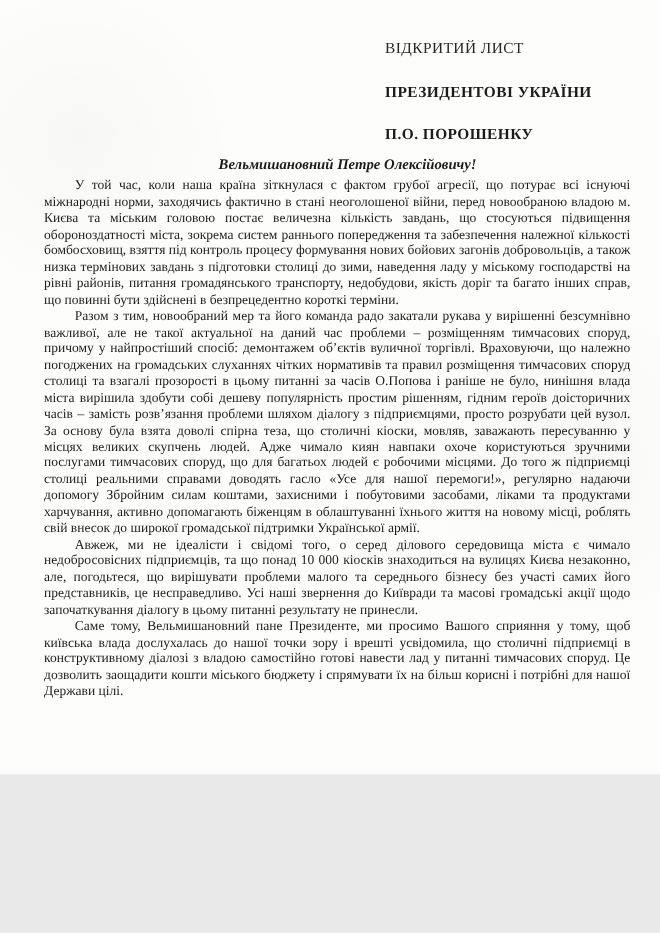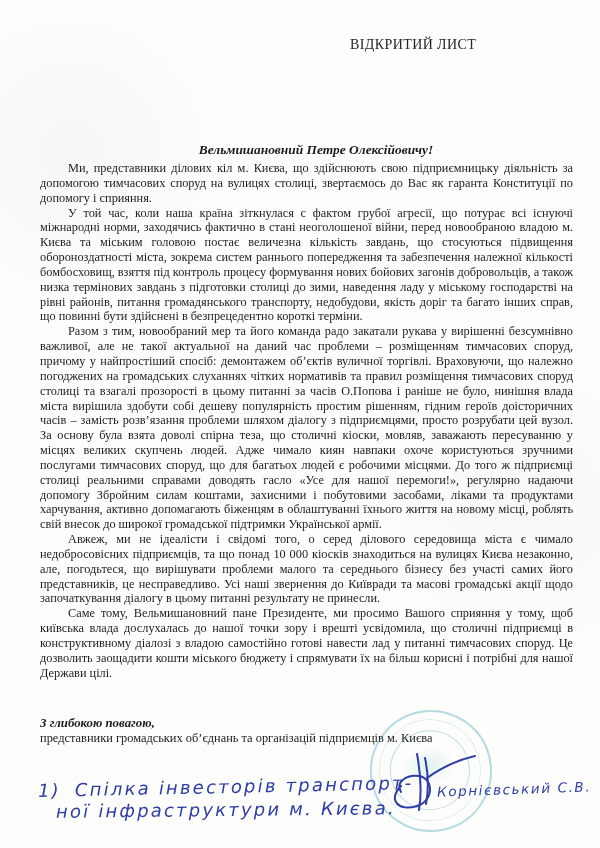--- a/index.html
+++ b/index.html
@@ -1,18 +1,18 @@
 <!DOCTYPE html>
 <html><head>
 <meta charset="utf-8">
 <style>
   html,body{margin:0;padding:0;}
   body{width:600px;height:848px;background:#e9e9e9;font-family:"Liberation Serif", serif;}
   .page{
-    position:relative;width:600px;height:848px;background:#fdfdfc;overflow:hidden;
+    position:relative;width:600px;height:704px;background:#fdfdfc;overflow:hidden;
     color:#1c1c1c;
   }
   
   .page::before{
     content:"";position:absolute;inset:0;
     background:
       radial-gradient(circle at 12% 18%, rgba(0,0,0,0.025), transparent 18%),
       radial-gradient(circle at 88% 60%, rgba(0,0,0,0.02), transparent 22%);
     pointer-events:none;
   }
@@ -62,25 +62,26 @@
   .hw-line2{left:56px;top:799px;font-size:18px;letter-spacing:2.2px;transform:rotate(-0.6deg);}
   .hw-name{left:437px;top:781px;font-size:13.5px;letter-spacing:1.6px;transform:rotate(-2deg);}
   .signature-svg{position:absolute;left:383px;top:748px;}
 </style>
 </head>
 <body>
 
 <div class="page">
 
   <div class="heading-line h1">ВІДКРИТИЙ ЛИСТ</div>
+  <div class="heading-line h2">ПРЕЗИДЕНТОВІ УКРАЇНИ</div>
+  <div class="heading-line h3">П.О. ПОРОШЕНКУ</div>
 
   <div class="salutation">Вельмишановний Петре Олексійовичу!</div>
 
   <div class="body-text">
-    <p>Ми, представники ділових кіл м. Києва, що здійснюють свою підприємницьку діяльність за допомогою тимчасових споруд на вулицях столиці, звертаємось до Вас як гаранта Конституції по допомогу і сприяння.</p>
     <p>У той час, коли наша країна зіткнулася с фактом грубої агресії, що потурає всі існуючі міжнародні норми, заходячись фактично в стані неоголошеної війни, перед новообраною владою м. Києва та міським головою постає величезна кількість завдань, що стосуються підвищення обороноздатності міста, зокрема систем раннього попередження та забезпечення належної кількості бомбосховищ, взяття під контроль процесу формування нових бойових загонів добровольців, а також низка термінових завдань з підготовки столиці до зими, наведення ладу у міському господарстві на рівні районів, питання громадянського транспорту, недобудови, якість доріг та багато інших справ, що повинні бути здійснені в безпрецедентно короткі терміни.</p>
     <p>Разом з тим, новообраний мер та його команда радо закатали рукава у вирішенні безсумнівно важливої, але не такої актуальної на даний час проблеми – розміщенням тимчасових споруд, причому у найпростіший спосіб: демонтажем об’єктів вуличної торгівлі. Враховуючи, що належно погоджених на громадських слуханнях чітких нормативів та правил розміщення тимчасових споруд столиці та взагалі прозорості в цьому питанні за часів О.Попова і раніше не було, нинішня влада міста вирішила здобути собі дешеву популярність простим рішенням, гідним героїв доісторичних часів – замість розв’язання проблеми шляхом діалогу з підприємцями, просто розрубати цей вузол. За основу була взята доволі спірна теза, що столичні кіоски, мовляв, заважають пересуванню у місцях великих скупчень людей. Адже чимало киян навпаки охоче користуються зручними послугами тимчасових споруд, що для багатьох людей є робочими місцями. До того ж підприємці столиці реальними справами доводять гасло «Усе для нашої перемоги!», регулярно надаючи допомогу Збройним силам коштами, захисними і побутовими засобами, ліками та продуктами харчування, активно допомагають біженцям в облаштуванні їхнього життя на новому місці, роблять свій внесок до широкої громадської підтримки Української армії.</p>
     <p>Авжеж, ми не ідеалісти і свідомі того, о серед ділового середовища міста є чимало недобросовісних підприємців, та що понад 10 000 кіосків знаходиться на вулицях Києва незаконно, але, погодьтеся, що вирішувати проблеми малого та середнього бізнесу без участі самих його представників, це несправедливо. Усі наші звернення до Київради та масові громадські акції щодо започаткування діалогу в цьому питанні результату не принесли.</p>
     <p>Саме тому, Вельмишановний пане Президенте, ми просимо Вашого сприяння у тому, щоб київська влада дослухалась до нашої точки зору і врешті усвідомила, що столичні підприємці в конструктивному діалозі з владою самостійно готові навести лад у питанні тимчасових споруд. Це дозволить заощадити кошти міського бюджету і спрямувати їх на більш корисні і потрібні для нашої Держави цілі.</p>
   </div>
 
   <div class="closing">
     <div class="valediction">З глибокою повагою,</div>
     <div>представники громадських об’єднань та організацій підприємців м. Києва</div>
   </div>

